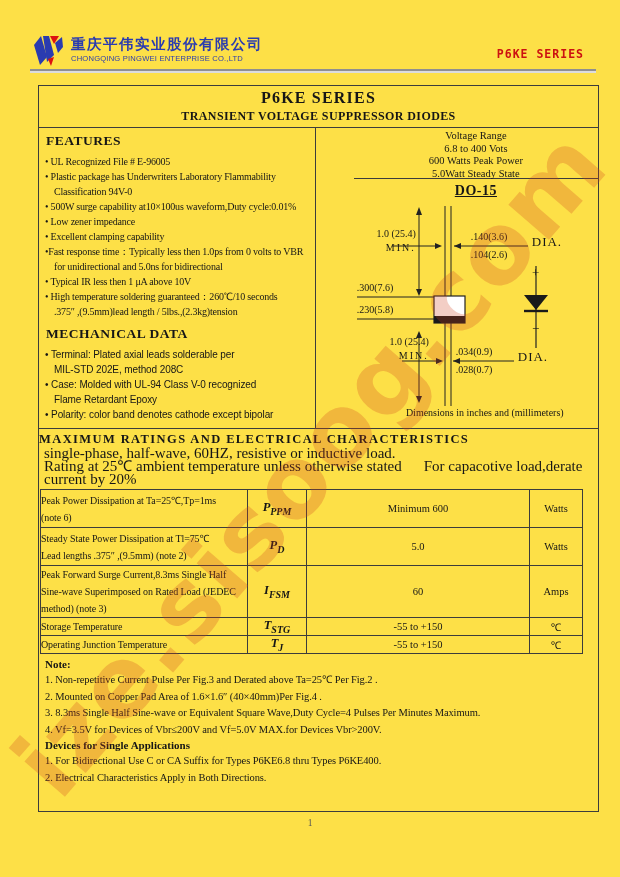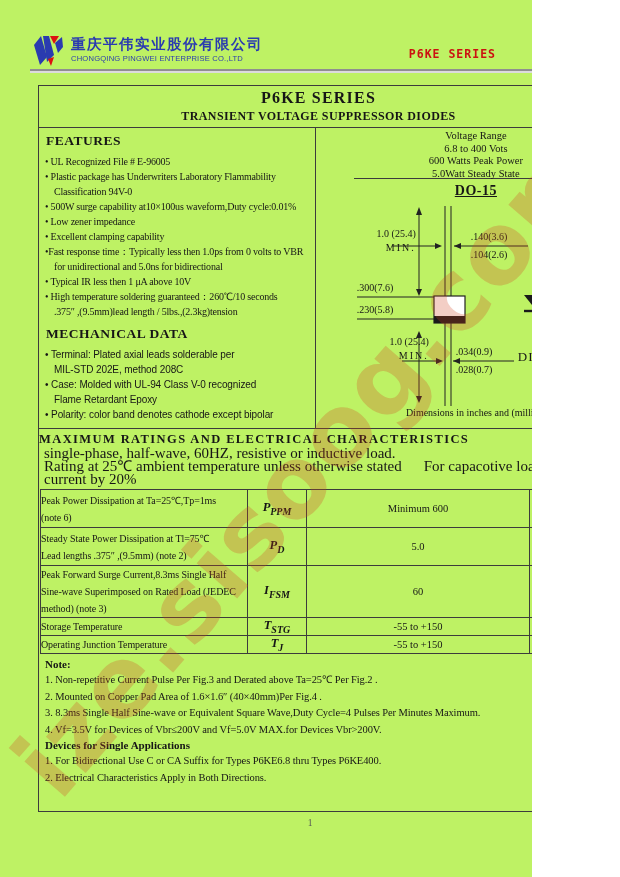--- a/index.html
+++ b/index.html
@@ -1,16 +1,16 @@
 <!DOCTYPE html>
 <html><head>
 <meta charset="utf-8">
 <style>
   html,body{margin:0;padding:0;background:#fff;}
-  #page{position:relative;width:532px;height:877px;background:#bef264;overflow:hidden;
+  #page{position:relative;width:620px;height:877px;background:#fde047;overflow:hidden;
         font-family:"Liberation Serif", serif;color:#161616;}
 
   
   .logo{position:absolute;left:33px;top:32px;width:34px;height:36px;}
   .company-cn{position:absolute;left:71px;top:35px;color:#2a3bb0;
               font:bold 14.5px "Liberation Sans",sans-serif;letter-spacing:1.5px;}
   .company-en{position:absolute;left:71px;top:54px;color:#2a3bb0;
               font:7.6px "Liberation Sans",sans-serif;letter-spacing:.2px;}
   .series-label{position:absolute;right:36px;top:47px;color:#cc1111;
               font:bold 11.5px "DejaVu Sans Mono",monospace;letter-spacing:1px;}

